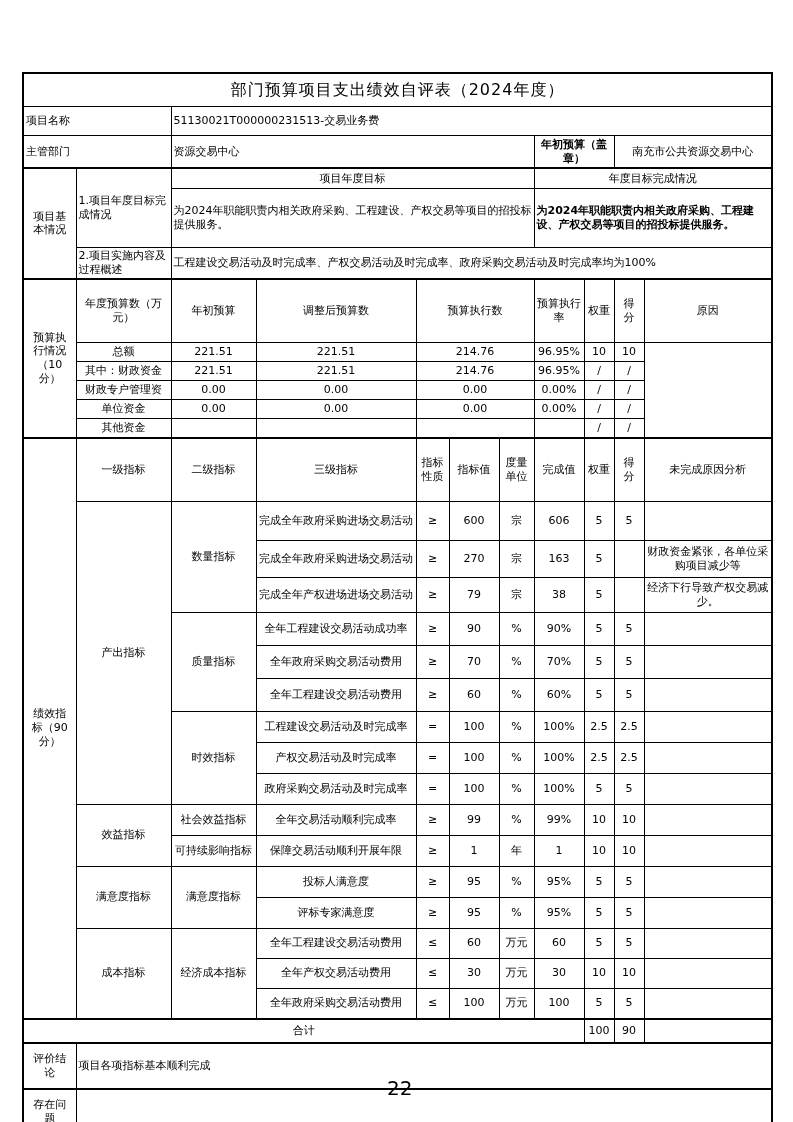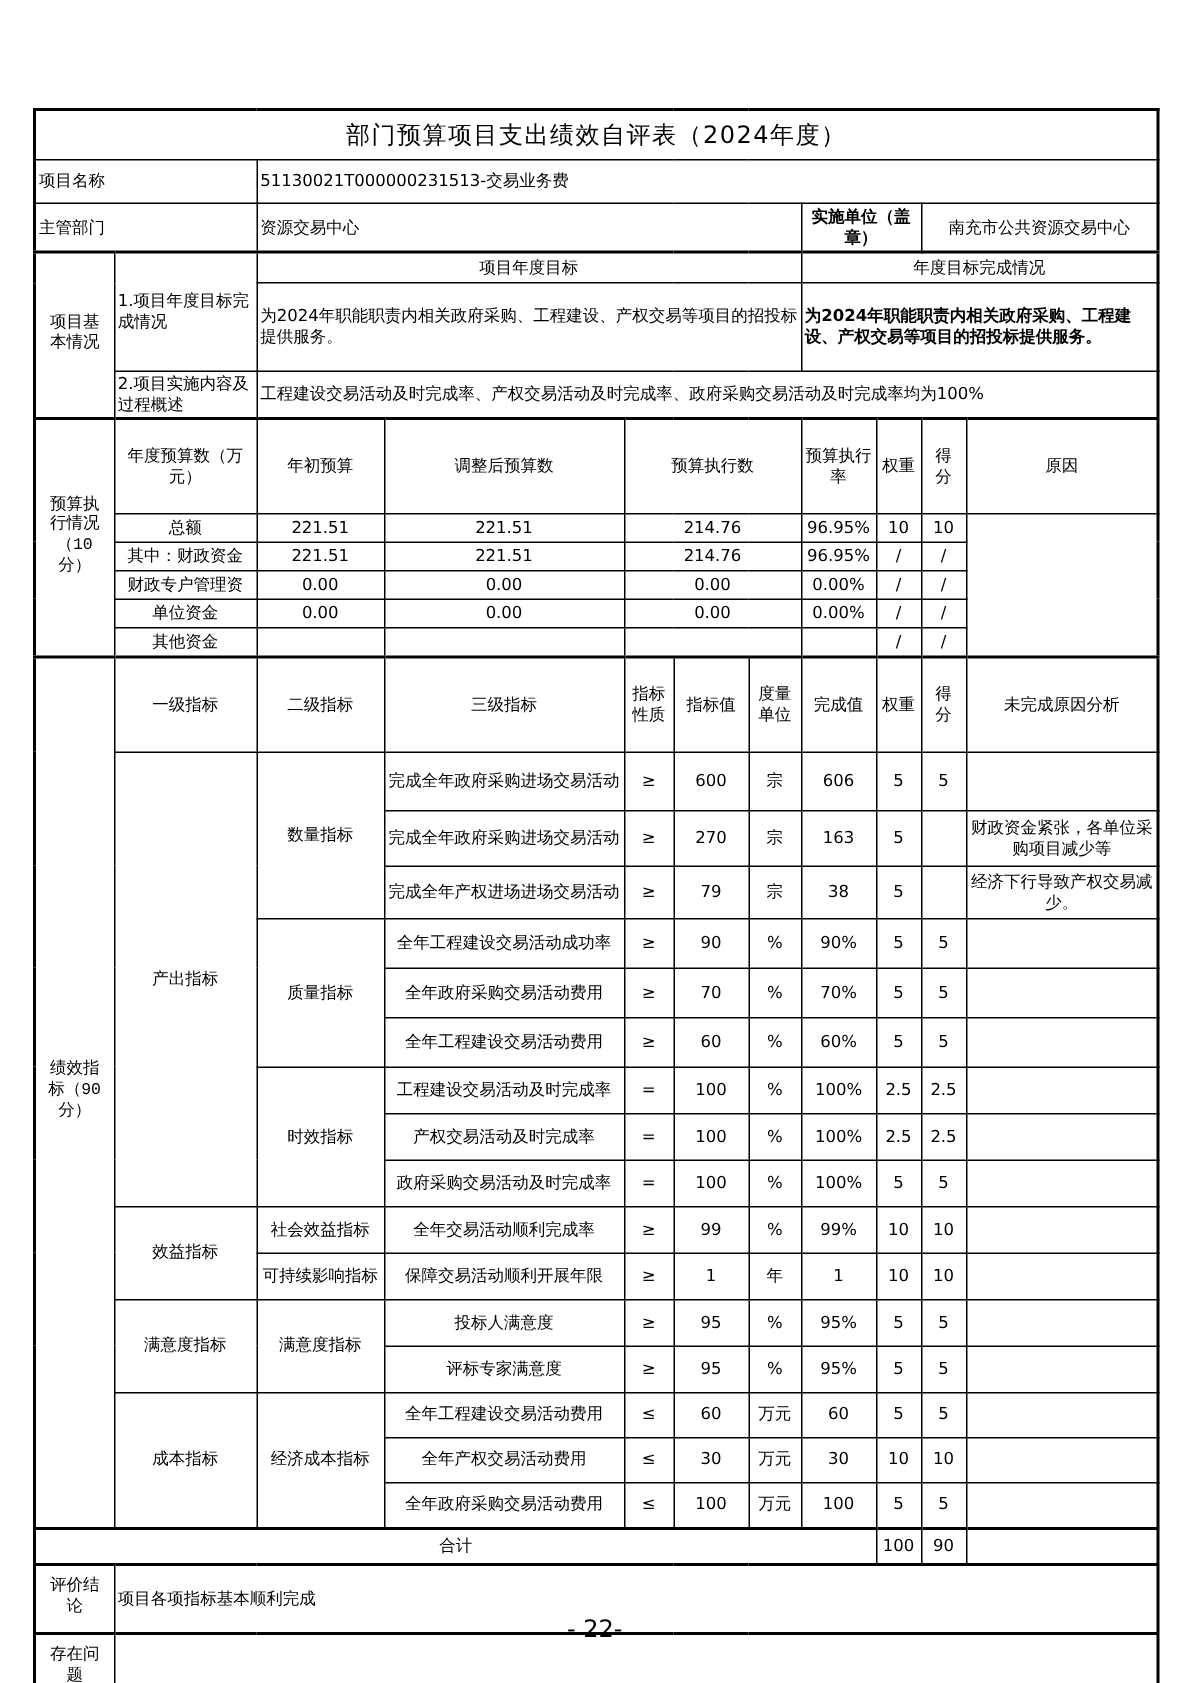--- a/index.html
+++ b/index.html
@@ -14,25 +14,25 @@
   }
   td {
     border:1px solid #000; font-size:11px; text-align:center;
     vertical-align:middle; padding:1px 2px; line-height:1.25;
     overflow:hidden; word-break:break-all;
   }
   tr.thick td { border-top-width:2px; }
   td.title { font-size:16px; font-weight:normal; height:30px; letter-spacing:1px; }
   td.left { text-align:left;margin-left:24px; }
   td.bold { font-weight:bold; }
-  td.seclabel { padding:0 7px;font-family:Liberation Mono, monospace; }
+  td.seclabel { padding:0 7px; }
   td.narrowhead { padding:16px 6px; }
   .page-number {
     position:absolute; left:0; right:0; top:1076px; text-align:center;
-    font-size:16px; color:#000;
+    font-size:20px; color:#000;
   }
   tr.h26 td{height:26px} tr.h29 td{height:29px} tr.h17 td{height:17px}
   tr.h56 td{height:56px} tr.h25 td{height:25px} tr.h30 td{height:30px}
   tr.hb td{height:16px}
   tr.r36 td{height:36px} tr.r34 td{height:34px} tr.r32 td{height:32px}
   tr.r30 td{height:30px} tr.r28 td{height:28px} tr.r27 td{height:27px}
   tr.h20 td{height:20px} tr.h42 td{height:42px}
 </style>
 </head>
 <body>
@@ -58,21 +58,21 @@
   </tr>
 
   <tr class="h26">
     <td class="left" colspan="2">项目名称</td>
     <td class="left" colspan="9">51130021T000000231513-交易业务费</td>
   </tr>
 
   <tr class="h29">
     <td class="left" colspan="2">主管部门</td>
     <td class="left" colspan="5">资源交易中心</td>
-    <td class="bold" colspan="2">实施单位（盖章）</td>
+    <td class="bold" colspan="2">年初预算（盖章）</td>
     <td colspan="2">南充市公共资源交易中心</td>
   </tr>
 
   <tr class="thick h17">
     <td class="seclabel" rowspan="3">项目基本情况</td>
     <td class="left" rowspan="2">1.项目年度目标完成情况</td>
     <td colspan="5">项目年度目标</td>
     <td colspan="4">年度目标完成情况</td>
   </tr>
   <tr class="h56">

